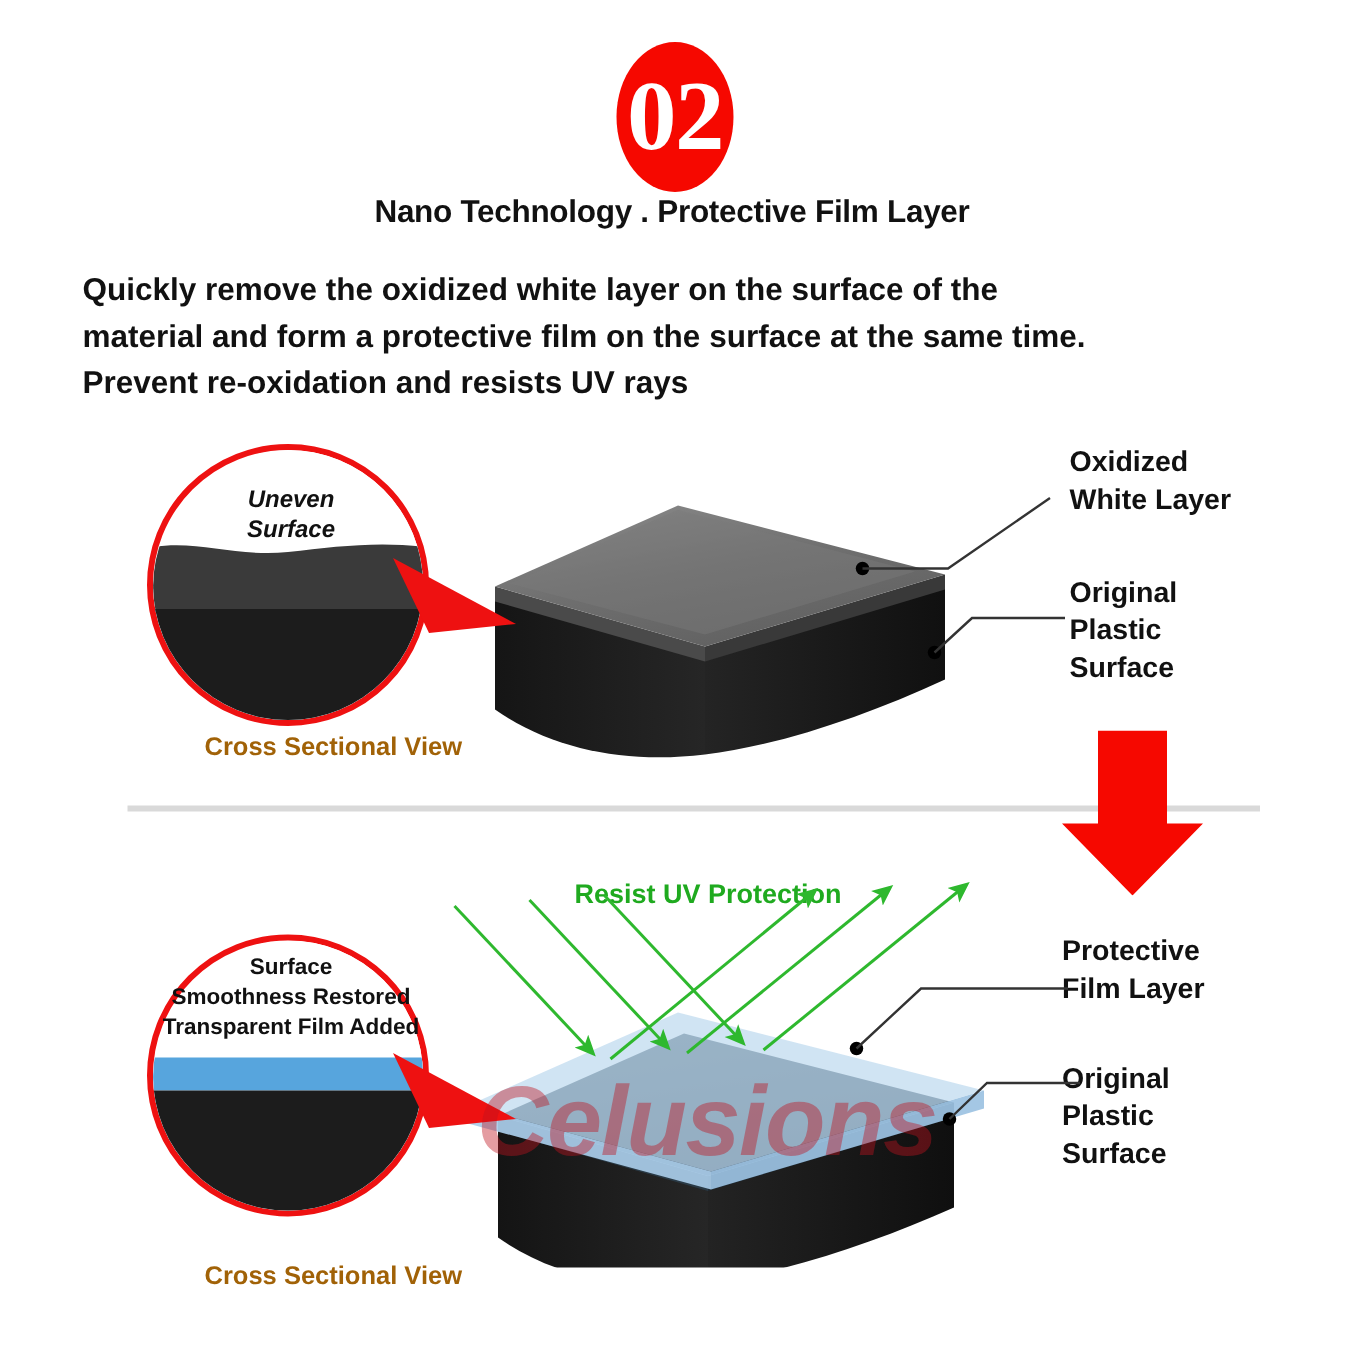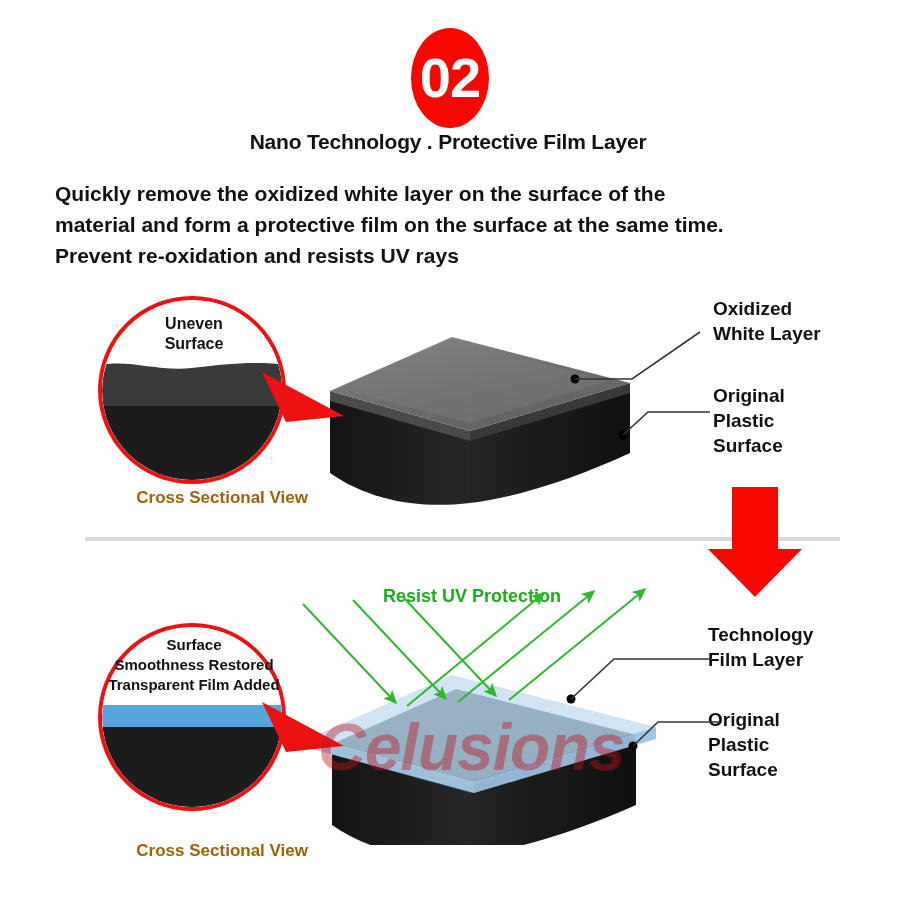--- a/index.html
+++ b/index.html
@@ -21,26 +21,26 @@
 
   
   #badge {
     left: 411px;
     top: 28px;
     width: 78px;
     height: 100px;
     background: #f60800;
     border-radius: 50%;
     color: #ffffff;
-    font-size: 56px;
+    font-size: 66px;
     font-weight: bold;
     line-height: 100px;
     text-align: center;
     letter-spacing: -1px;
-    font-family: Liberation Sans, sans-serif;
+    font-family: Liberation Serif, serif;
   }
   #title {
     left: 0;
     top: 130px;
     width: 896px;
     text-align: center;
     font-size: 21px;
     font-weight: bold;
     color: #111111;
     letter-spacing: -0.2px;
@@ -156,21 +156,21 @@
         </defs>
         <g clip-path="url(#clipTop)">
           <rect x="0" y="0" width="184" height="184" fill="#ffffff"></rect>
 
           <path d="M-5,66 C25,58 55,72 90,68 C125,64 155,60 190,66 L190,108 L-5,108 Z" fill="#3a3a3a"></path>
 
           <rect x="-5" y="106" width="195" height="90" fill="#1c1c1c"></rect>
         </g>
       </svg>
     </div>
-    <div class="xsec-label" style="top:18px;">
+    <div class="xsec-label" style="top:28px;font-style:italic;">
       <div>Uneven</div>
       <div>Surface</div>
     </div>
   </div>
 
   <div class="abs" style="left:262px; top:370px; width:82px; height:58px; z-index:5;">
     <svg width="82" height="58" viewBox="0 0 82 58">
       <polygon points="0,2 82,46 24,52" fill="#ee1111"></polygon>
     </svg>
   </div>
@@ -327,21 +327,21 @@
 
       <circle cx="11" cy="84" r="4.5" fill="#000000"></circle>
       <polyline points="11,84 54,44 152,44" fill="none" stroke="#333333" stroke-width="1.6"></polyline>
 
       <circle cx="73" cy="131" r="4.5" fill="#000000"></circle>
       <polyline points="73,131 98,107 160,107" fill="none" stroke="#333333" stroke-width="1.6"></polyline>
     </svg>
   </div>
 
   <div class="abs leader-label" style="left:708px; top:622px;">
-    <div>Technology</div>
+    <div>Protective</div>
     <div>Film Layer</div>
   </div>
 
   <div class="abs leader-label" style="left:708px; top:707px;">
     <div>Original</div>
     <div>Plastic</div>
     <div>Surface</div>
   </div>
 
 </div>

